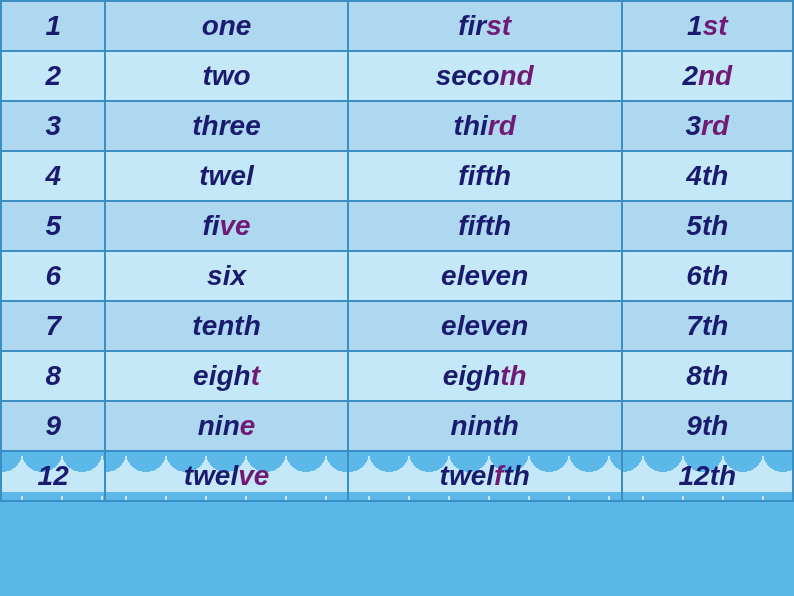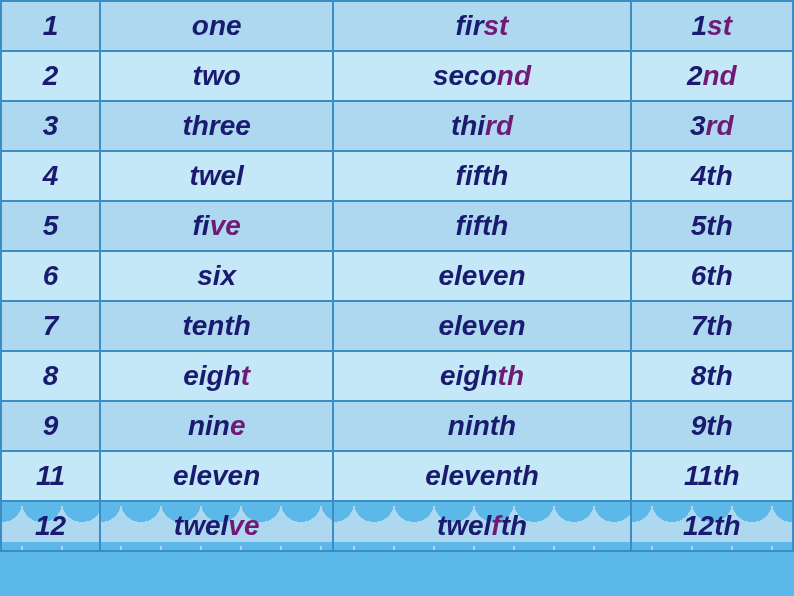--- a/index.html
+++ b/index.html
@@ -118,26 +118,20 @@
   </tr>
 
   <tr>
     <td>9</td>
     <td>nin<span class="red">e</span></td>
     <td>ninth</td>
     <td>9th</td>
   </tr>
 
 
-  <tr>
-    <td>11</td>
-    <td>eleven</td>
-    <td>eleventh</td>
-    <td>11th</td>
-  </tr>
 
   <tr class="wave-row">
     <td><span class="cell-content">12</span></td>
     <td><span class="cell-content">twel<span class="red">ve</span></span></td>
     <td><span class="cell-content">twel<span class="red">f</span>th</span></td>
     <td><span class="cell-content">12th</span></td>
   </tr>
 </tbody>
   </table>
 

